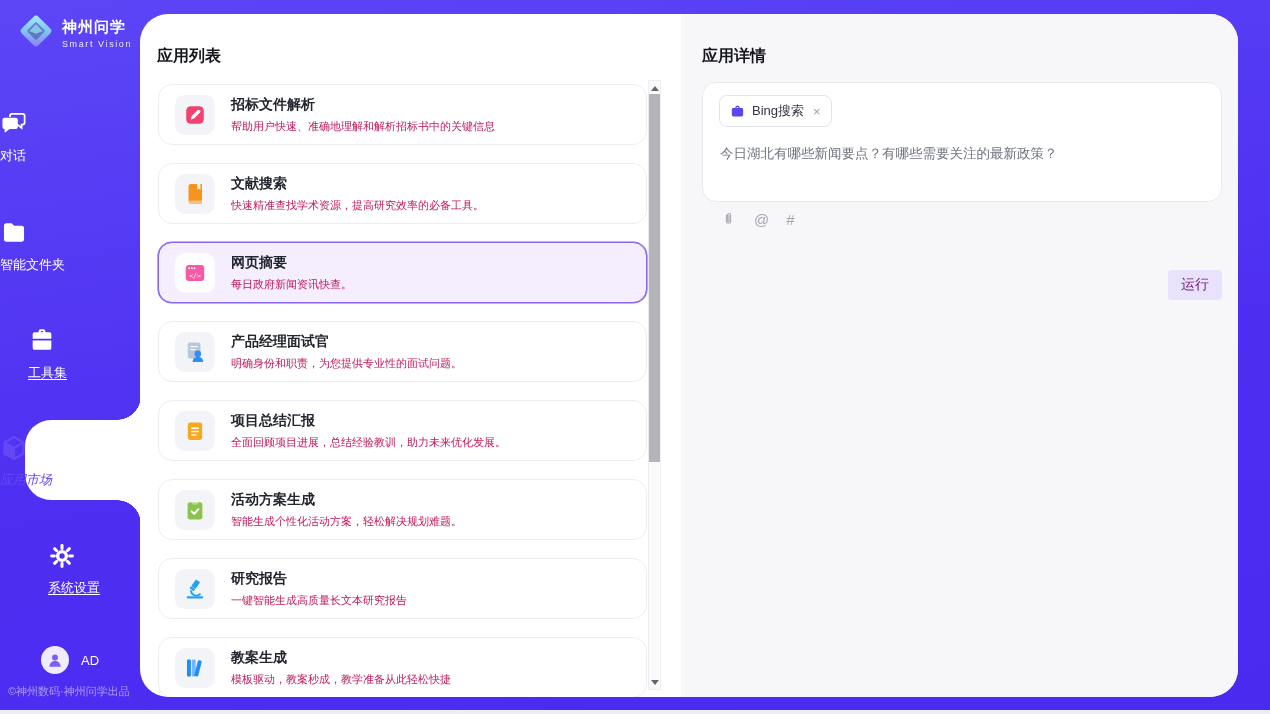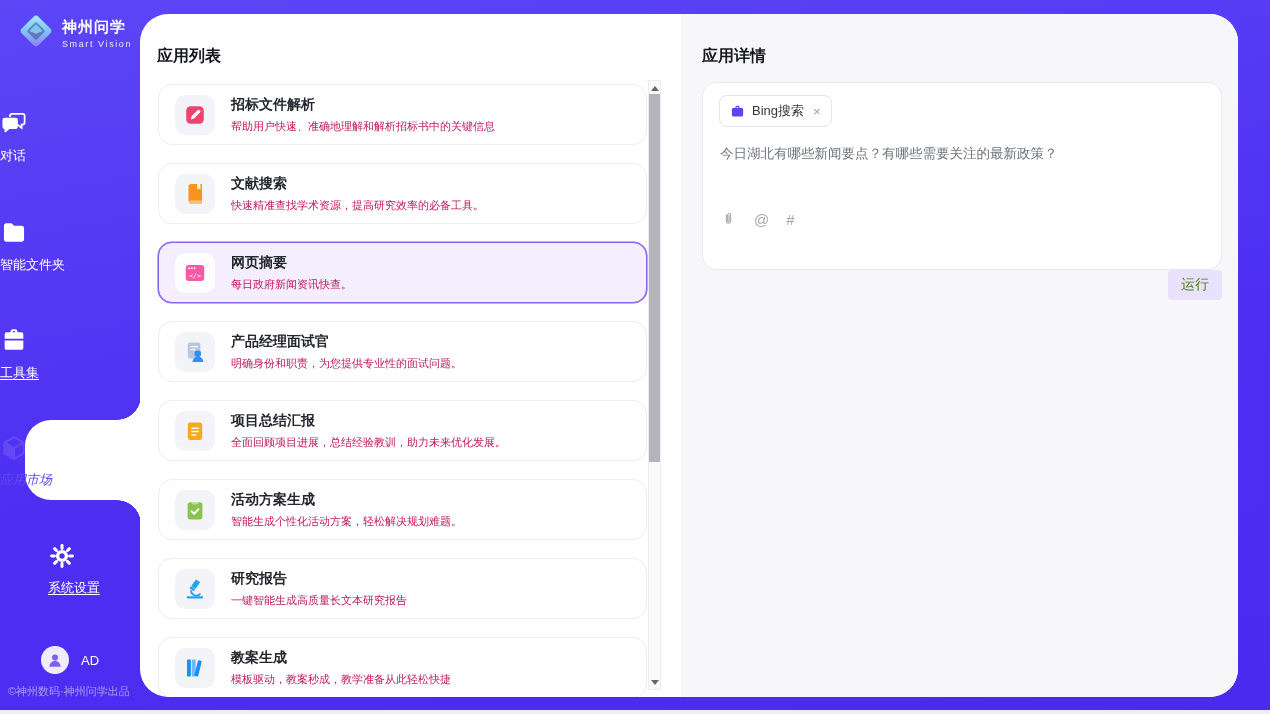--- a/index.html
+++ b/index.html
@@ -14,21 +14,21 @@
   .logo-text .t1 { color:#fff; font-size:15px; font-weight:700; letter-spacing:1px; }
   .logo-text .t2 { color:rgba(255,255,255,.88); font-size:9px; letter-spacing:1.6px; margin-top:2px; }
   .nav { position:absolute; left:0; top:0; width:140px; height:714px; z-index:3; }
   .nav-item { position:absolute; width:140px; text-align:left; color:#fff; cursor:pointer; }
   .nav-item .nav-icon { display:inline-block; width:28px; height:28px; }
   .nav-item .nav-icon svg { width:28px; height:28px; display:block; }
   .nav-label { display:block; font-size:13px; margin-top:5px; }
   .nav-label.u { text-decoration:underline; text-underline-offset:2px; }
   .nav-item:nth-child(1){ top:110px; }
   .nav-item:nth-child(2){ top:219px; }
-  .nav-item:nth-child(3){ top:327px; }
+  .nav-item:nth-child(3){ top:327px;padding-left:28px; }
   .nav-item:nth-child(4){ top:434px; }
   .nav-item:nth-child(5){ top:542px;padding-left:48px; }
   .nav-item.active { color:#6448f4;font-style:italic; }
   .bump { position:absolute; left:25px; top:420px; width:116px; height:80px; background:#fff;
           border-radius:26px 0 0 26px; z-index:2; }
   .fillet { position:absolute; width:24px; height:24px; z-index:2; }
   .fillet.top { left:117px; top:396px; background:radial-gradient(circle at 0 0, rgba(0,0,0,0) 23.5px, #fff 24px); }
   .fillet.bot { left:117px; top:500px; background:radial-gradient(circle at 0 100%, rgba(0,0,0,0) 23.5px, #fff 24px); }
   .user-row { position:absolute; left:0; top:646px; width:140px; display:flex; align-items:center;
               justify-content:center; gap:12px; z-index:3; cursor:pointer; }
@@ -59,32 +59,32 @@
   .scrollbar { position:absolute; left:508px; top:66px; width:13px; height:610px; background:#fafafa;
                border:1px solid #eeeef1; }
   .sb-btn { position:absolute; left:0; width:11px; height:14px; display:flex; align-items:center; justify-content:center; cursor:pointer; }
   .sb-up { top:0; } .sb-down { bottom:0; }
   .tri-up { width:0; height:0; border-left:4px solid transparent; border-right:4px solid transparent; border-bottom:5px solid #63666e; }
   .tri-down { width:0; height:0; border-left:4px solid transparent; border-right:4px solid transparent; border-top:5px solid #63666e; }
   .sb-thumb { position:absolute; left:0px; top:13px; width:11px; height:368px; background:#b4b4ba; cursor:pointer; }
 
   .detail-panel { flex:1; background:#f7f7fa; position:relative; }
   .detail-panel .panel-title { left:21px; }
-  .prompt-card { position:absolute; left:21px; top:68px; width:520px; height:188px; background:#fff;
+  .prompt-card { position:absolute; left:21px; top:68px; width:520px; height:120px; background:#fff;
                  border:1px solid #e9e9ef; border-radius:14px; cursor:text;padding-left:8px; }
   .tool-tag { position:absolute; left:16px; top:12px; height:32px; border:1px solid #e3e3ea; border-radius:8px;
               background:#fff; display:inline-flex; align-items:center; gap:7px; padding:0 10px; cursor:pointer; }
   .tool-tag svg { width:15px; height:15px; color:#5a47f0; }
   .tag-label { font-size:13px; color:#33363f; }
   .tag-close { font-size:13px; color:#9b9ba6; margin-left:2px; cursor:pointer; line-height:1; }
   .question { position:absolute; left:17px; top:62px; font-size:13.5px; color:#6f737d; width:480px; }
   .attach-row { position:absolute; left:17px; top:128px; display:flex; align-items:center; gap:17px; color:#a5a8b1; }
   .attach-row .ico { font-size:15px; cursor:pointer; line-height:1; }
   .attach-row svg { width:17px; height:17px; display:block; cursor:pointer; }
-  .run-btn { position:absolute; right:16px; top:256px; width:54px; height:30px; background:#e9e2fc; color:#4d7c0f;
+  .run-btn { position:absolute; right:16px; top:256px; width:54px; height:30px; background:#e9e2fc; color:#701a75;
              border:none; border-radius:4px; font-size:14px; font-family:inherit; cursor:pointer;
              display:flex; align-items:center; justify-content:center; }
 </style>
 </head>
 <body>
 
 <div class="stage">
 
   <div class="logo">
     <span>

